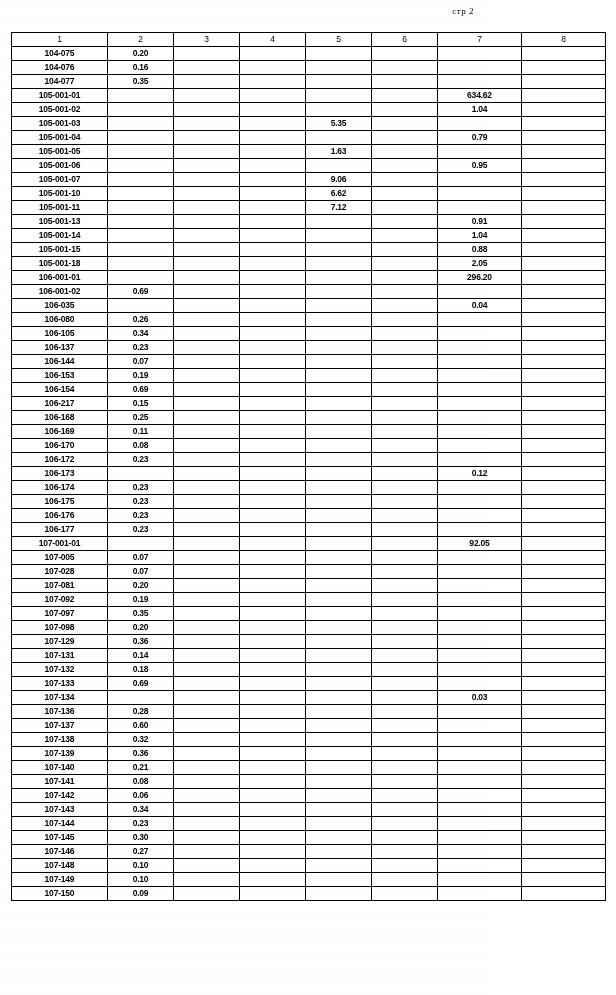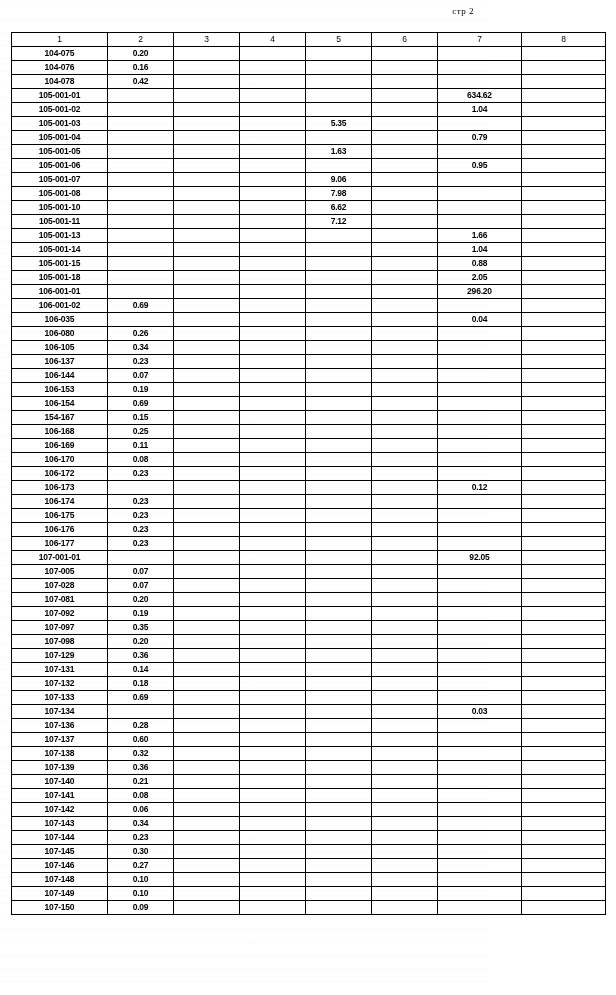--- a/index.html
+++ b/index.html
@@ -132,22 +132,22 @@
             <td class="label">104-076</td>
             <td class="num">0.16</td>
             <td class="num"></td>
             <td class="num"></td>
             <td class="num"></td>
             <td class="num"></td>
             <td class="num"></td>
             <td class="num"></td>
           </tr>
           <tr>
-            <td class="label">104-078</td>
-            <td class="num">0.42</td>
+            <td class="label">104-077</td>
+            <td class="num">0.35</td>
             <td class="num"></td>
             <td class="num"></td>
             <td class="num"></td>
             <td class="num"></td>
             <td class="num"></td>
             <td class="num"></td>
           </tr>
           <tr>
             <td class="label">105-001-01</td>
             <td class="num"></td>
@@ -212,30 +212,20 @@
             <td class="label">105-001-07</td>
             <td class="num"></td>
             <td class="num"></td>
             <td class="num"></td>
             <td class="num">9.06</td>
             <td class="num"></td>
             <td class="num"></td>
             <td class="num"></td>
           </tr>
           <tr>
-            <td class="label">105-001-08</td>
-            <td class="num"></td>
-            <td class="num"></td>
-            <td class="num"></td>
-            <td class="num">7.98</td>
-            <td class="num"></td>
-            <td class="num"></td>
-            <td class="num"></td>
-          </tr>
-          <tr>
             <td class="label">105-001-10</td>
             <td class="num"></td>
             <td class="num"></td>
             <td class="num"></td>
             <td class="num">6.62</td>
             <td class="num"></td>
             <td class="num"></td>
             <td class="num"></td>
           </tr>
           <tr>
@@ -248,21 +238,21 @@
             <td class="num"></td>
             <td class="num"></td>
           </tr>
           <tr>
             <td class="label">105-001-13</td>
             <td class="num"></td>
             <td class="num"></td>
             <td class="num"></td>
             <td class="num"></td>
             <td class="num"></td>
-            <td class="num">1.66</td>
+            <td class="num">0.91</td>
             <td class="num"></td>
           </tr>
           <tr>
             <td class="label">105-001-14</td>
             <td class="num"></td>
             <td class="num"></td>
             <td class="num"></td>
             <td class="num"></td>
             <td class="num"></td>
             <td class="num">1.04</td>
@@ -372,21 +362,21 @@
             <td class="label">106-154</td>
             <td class="num">0.69</td>
             <td class="num"></td>
             <td class="num"></td>
             <td class="num"></td>
             <td class="num"></td>
             <td class="num"></td>
             <td class="num"></td>
           </tr>
           <tr>
-            <td class="label">154-167</td>
+            <td class="label">106-217</td>
             <td class="num">0.15</td>
             <td class="num"></td>
             <td class="num"></td>
             <td class="num"></td>
             <td class="num"></td>
             <td class="num"></td>
             <td class="num"></td>
           </tr>
           <tr>
             <td class="label">106-168</td>

